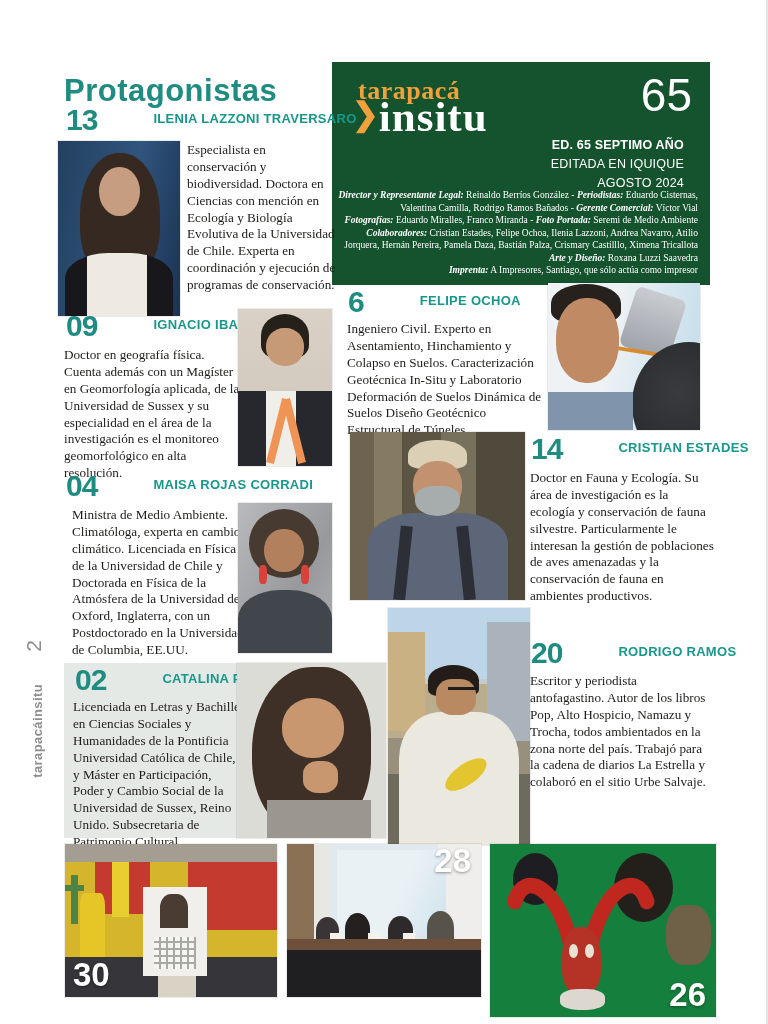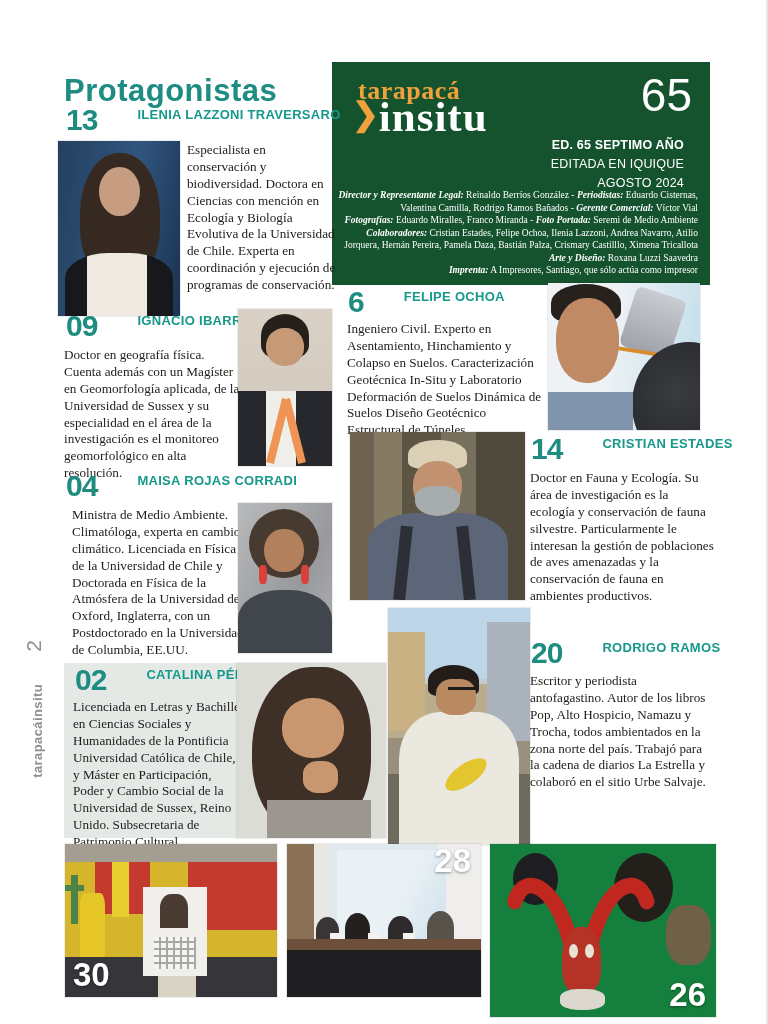--- a/index.html
+++ b/index.html
@@ -26,21 +26,21 @@
   .logo-row .logo-main{color:#fff;font:700 43px/1 "Liberation Serif",serif;letter-spacing:1px;}
   .issue{position:absolute;right:18px;top:8px;color:#fff;font:400 46px/1.1 "Liberation Sans",sans-serif;}
   .edition{position:absolute;right:26px;top:74px;text-align:right;color:#fff;
            font:400 12.5px/1.5 "Liberation Sans",sans-serif;letter-spacing:.2px;}
   .edition .ed-b{font-weight:700;}
   .credits{position:absolute;left:6px;right:12px;top:127px;text-align:right;color:#fff;
            font:400 9.5px/1.32 "Liberation Serif",serif;}
   .credits b{font-weight:700;font-style:italic;}
 
   
-  .ehead{position:absolute;display:flex;align-items:flex-start;gap:8px;white-space:nowrap;}
+  .ehead{position:absolute;display:flex;align-items:center;gap:24px;white-space:nowrap;}
   .ehead .num{color:#1e8c81;font:700 30px/.78 "Liberation Sans",sans-serif;letter-spacing:-1px;}
   .ehead .nm{color:#16988b;font:700 13px/1 "Liberation Sans",sans-serif;letter-spacing:.3px;padding-bottom:2px;margin-left:32px;}
   .bio{position:absolute;color:#1d1c1a;font:400 13.2px/1.28 "Liberation Serif",serif;}
 
   #h13{left:66px;top:108px}   #b13{left:187px;top:142px;width:150px}
   #h09{left:66px;top:314px}   #b09{left:64px;top:347px;width:176px}
   #h04{left:66px;top:474px}   #b04{left:72px;top:507px;width:176px}
   #h07{left:75px;top:668px}   #b07{left:73px;top:699px;width:172px}
   #h10{left:348px;top:290px}  #b10{left:347px;top:321px;width:198px}
   #h14{left:531px;top:437px}  #b14{left:530px;top:470px;width:184px}

